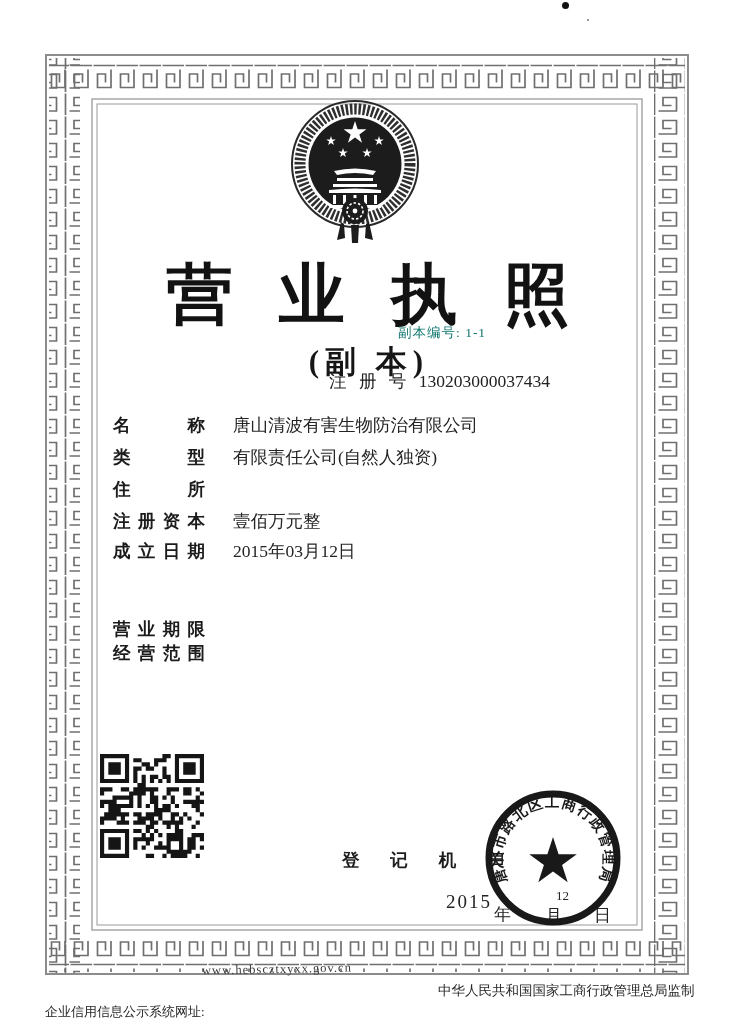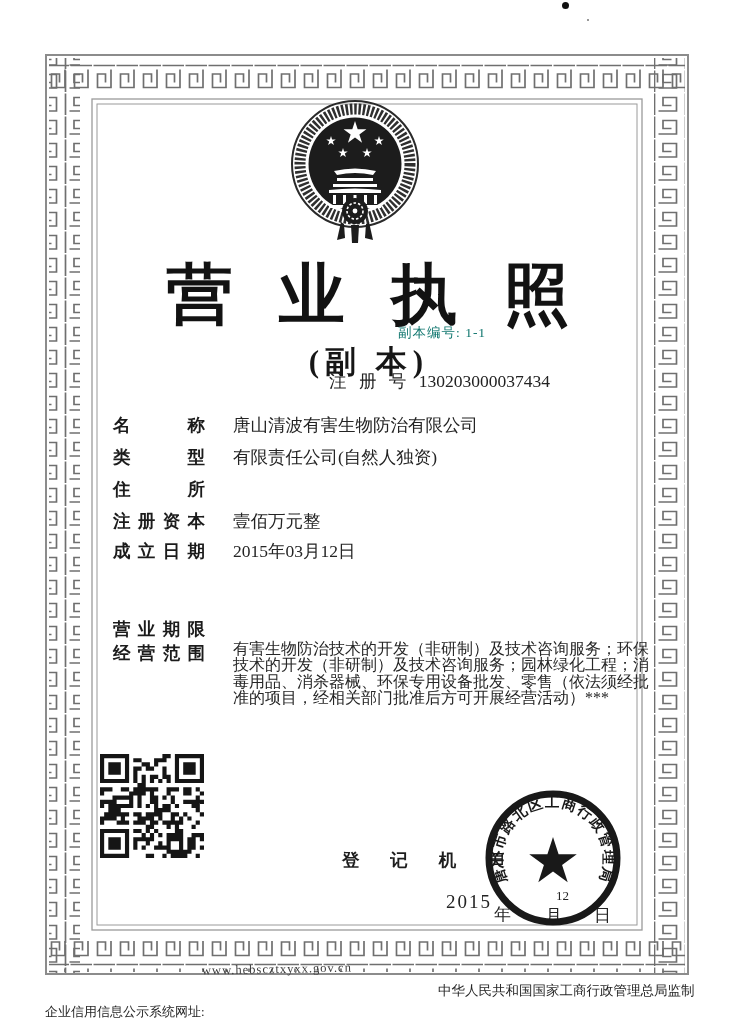--- a/index.html
+++ b/index.html
@@ -162,26 +162,20 @@
   <div class="frow sm">
     <div class="flabel">成立日期</div>
     <div class="fvalue">2015年03月12日</div>
   </div>
   <div class="frow xs">
     <div class="flabel">营业期限</div>
     <div class="fvalue"></div>
   </div>
   <div class="frow" style="height:auto">
     <div class="flabel">经营范围</div>
-    <div class="fvalue" style="white-space:normal">
-      <div class="scope-line">有害生物防治技术的开发（非研制）及技术咨询服务；环保</div>
-      <div class="scope-line">技术的开发（非研制）及技术咨询服务；园林绿化工程；消</div>
-      <div class="scope-line">毒用品、消杀器械、环保专用设备批发、零售（依法须经批</div>
-      <div class="scope-line">准的项目，经相关部门批准后方可开展经营活动）***</div>
-    </div>
   </div>
 </div>
 
 <svg id="qr" class="abs" width="104" height="104" viewBox="0 0 25 25">
     <path d="M0,0h7v7h-7z M1,1h5v5h-5z M2,2h3v3h-3zM18,0h7v7h-7z M19,1h5v5h-5z M20,2h3v3h-3zM0,18h7v7h-7z M1,19h5v5h-5z M2,20h3v3h-3zM15,0h1v1h-1zM16,0h1v1h-1zM8,1h1v1h-1zM9,1h1v1h-1zM13,1h1v1h-1zM14,1h1v1h-1zM15,1h1v1h-1zM10,2h1v1h-1zM11,2h1v1h-1zM13,2h1v1h-1zM8,3h1v1h-1zM9,3h1v1h-1zM11,3h1v1h-1zM12,3h1v1h-1zM15,3h1v1h-1zM8,4h1v1h-1zM15,4h1v1h-1zM8,5h1v1h-1zM10,5h1v1h-1zM12,5h1v1h-1zM13,5h1v1h-1zM15,5h1v1h-1zM16,5h1v1h-1zM8,6h1v1h-1zM10,6h1v1h-1zM12,6h1v1h-1zM14,6h1v1h-1zM16,6h1v1h-1zM9,7h1v1h-1zM10,7h1v1h-1zM0,8h1v1h-1zM1,8h1v1h-1zM2,8h1v1h-1zM5,8h1v1h-1zM6,8h1v1h-1zM8,8h1v1h-1zM9,8h1v1h-1zM10,8h1v1h-1zM11,8h1v1h-1zM12,8h1v1h-1zM13,8h1v1h-1zM16,8h1v1h-1zM17,8h1v1h-1zM18,8h1v1h-1zM20,8h1v1h-1zM21,8h1v1h-1zM23,8h1v1h-1zM0,9h1v1h-1zM7,9h1v1h-1zM8,9h1v1h-1zM9,9h1v1h-1zM10,9h1v1h-1zM12,9h1v1h-1zM16,9h1v1h-1zM20,9h1v1h-1zM21,9h1v1h-1zM24,9h1v1h-1zM3,10h1v1h-1zM4,10h1v1h-1zM5,10h1v1h-1zM6,10h1v1h-1zM7,10h1v1h-1zM9,10h1v1h-1zM12,10h1v1h-1zM13,10h1v1h-1zM15,10h1v1h-1zM17,10h1v1h-1zM23,10h1v1h-1zM0,11h1v1h-1zM1,11h1v1h-1zM2,11h1v1h-1zM3,11h1v1h-1zM7,11h1v1h-1zM9,11h1v1h-1zM12,11h1v1h-1zM13,11h1v1h-1zM17,11h1v1h-1zM20,11h1v1h-1zM21,11h1v1h-1zM22,11h1v1h-1zM23,11h1v1h-1zM24,11h1v1h-1zM0,12h1v1h-1zM2,12h1v1h-1zM3,12h1v1h-1zM4,12h1v1h-1zM5,12h1v1h-1zM6,12h1v1h-1zM7,12h1v1h-1zM9,12h1v1h-1zM11,12h1v1h-1zM13,12h1v1h-1zM15,12h1v1h-1zM16,12h1v1h-1zM18,12h1v1h-1zM22,12h1v1h-1zM23,12h1v1h-1zM2,13h1v1h-1zM3,13h1v1h-1zM4,13h1v1h-1zM13,13h1v1h-1zM14,13h1v1h-1zM15,13h1v1h-1zM16,13h1v1h-1zM23,13h1v1h-1zM1,14h1v1h-1zM2,14h1v1h-1zM3,14h1v1h-1zM4,14h1v1h-1zM5,14h1v1h-1zM6,14h1v1h-1zM8,14h1v1h-1zM9,14h1v1h-1zM11,14h1v1h-1zM12,14h1v1h-1zM13,14h1v1h-1zM14,14h1v1h-1zM17,14h1v1h-1zM18,14h1v1h-1zM20,14h1v1h-1zM24,14h1v1h-1zM0,15h1v1h-1zM1,15h1v1h-1zM2,15h1v1h-1zM3,15h1v1h-1zM5,15h1v1h-1zM9,15h1v1h-1zM10,15h1v1h-1zM11,15h1v1h-1zM12,15h1v1h-1zM14,15h1v1h-1zM17,15h1v1h-1zM19,15h1v1h-1zM21,15h1v1h-1zM0,16h1v1h-1zM4,16h1v1h-1zM5,16h1v1h-1zM6,16h1v1h-1zM8,16h1v1h-1zM9,16h1v1h-1zM10,16h1v1h-1zM12,16h1v1h-1zM13,16h1v1h-1zM15,16h1v1h-1zM16,16h1v1h-1zM17,16h1v1h-1zM18,16h1v1h-1zM19,16h1v1h-1zM23,16h1v1h-1zM11,17h1v1h-1zM12,17h1v1h-1zM16,17h1v1h-1zM18,17h1v1h-1zM22,17h1v1h-1zM8,18h1v1h-1zM9,18h1v1h-1zM11,18h1v1h-1zM13,18h1v1h-1zM18,18h1v1h-1zM19,18h1v1h-1zM10,19h1v1h-1zM12,19h1v1h-1zM14,19h1v1h-1zM16,19h1v1h-1zM17,19h1v1h-1zM18,19h1v1h-1zM19,19h1v1h-1zM22,19h1v1h-1zM23,19h1v1h-1zM24,19h1v1h-1zM8,20h1v1h-1zM9,20h1v1h-1zM10,20h1v1h-1zM11,20h1v1h-1zM12,20h1v1h-1zM16,20h1v1h-1zM17,20h1v1h-1zM18,20h1v1h-1zM19,20h1v1h-1zM21,20h1v1h-1zM22,20h1v1h-1zM24,20h1v1h-1zM8,21h1v1h-1zM11,21h1v1h-1zM14,21h1v1h-1zM16,21h1v1h-1zM19,21h1v1h-1zM21,21h1v1h-1zM22,21h1v1h-1zM8,22h1v1h-1zM10,22h1v1h-1zM13,22h1v1h-1zM14,22h1v1h-1zM15,22h1v1h-1zM16,22h1v1h-1zM19,22h1v1h-1zM21,22h1v1h-1zM22,22h1v1h-1zM24,22h1v1h-1zM16,23h1v1h-1zM17,23h1v1h-1zM18,23h1v1h-1zM19,23h1v1h-1zM20,23h1v1h-1zM21,23h1v1h-1zM11,24h1v1h-1zM12,24h1v1h-1zM15,24h1v1h-1zM17,24h1v1h-1zM18,24h1v1h-1zM19,24h1v1h-1zM20,24h1v1h-1zM23,24h1v1h-1z" fill="#151515" fill-rule="evenodd"></path>
   </svg>
 
 <div id="registry-label" class="abs">登 记 机 关</div>
 
 <svg id="seal" class="abs" viewBox="0 0 140 140">

